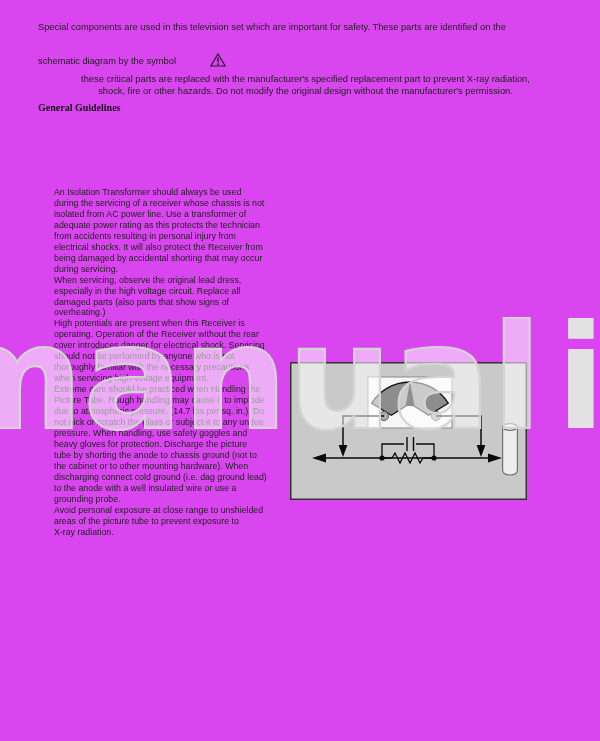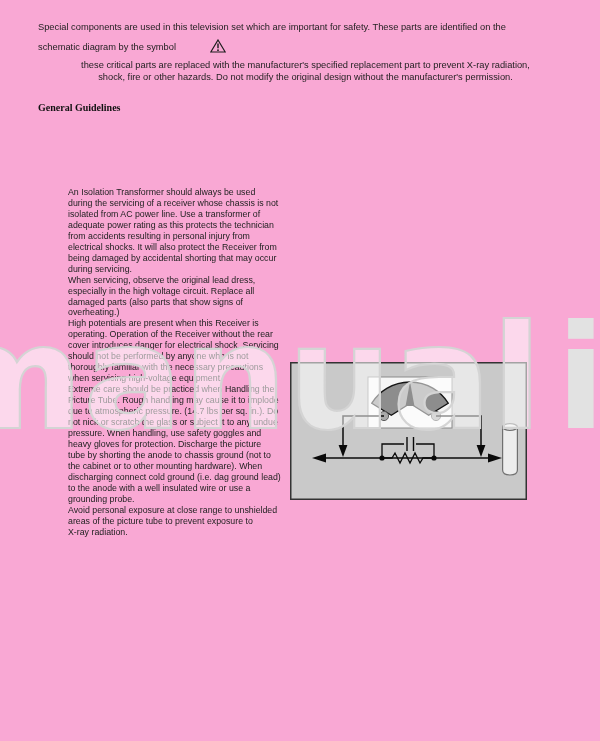--- a/index.html
+++ b/index.html
@@ -1,29 +1,29 @@
 <!DOCTYPE html>
 <html><head>
 <meta charset="utf-8">
 <style>
   html,body{margin:0;padding:0;background:#ffffff;}
   .page{
-    position:relative;width:600px;height:741px;background:#f9a8d4;overflow:hidden;
+    position:relative;width:600px;height:741px;background:#d946ef;overflow:hidden;
     font-family:"Liberation Sans","DejaVu Sans",sans-serif;color:#1f1f1f;
   }
   
   .intro{position:absolute;left:38px;top:21px;width:535px;font-size:9.3px;line-height:12.5px;color:#1e1e1e;}
   .intro-line1{white-space:nowrap;}
-  .intro-symbol-row{display:flex;align-items:center;margin-top:7px;height:14px;}
+  .intro-symbol-row{display:flex;align-items:center;margin-top:21px;height:14px;}
   .warn-icon{margin-left:34px;display:inline-block;}
   .intro-rest{margin-top:4px;white-space:pre-line;text-align:center;}
   
   .heading{position:absolute;left:38px;top:102px;font-size:10px;font-weight:bold;color:#111;font-family:Liberation Serif, serif;}
   
-  .body-col{position:absolute;left:54px;top:187px;width:266px;font-size:8.8px;line-height:10.95px;color:#222;margin-left:14px;}
+  .body-col{position:absolute;left:54px;top:187px;width:266px;font-size:8.8px;line-height:10.95px;color:#222;}
   .body-col .para{white-space:pre-line;}
   
   .diagram{position:absolute;left:290px;top:362px;width:237px;height:138px;}
   
   .watermark{position:absolute;left:0;top:0;width:600px;height:741px;pointer-events:none;z-index:5;}
   .wm-outline{
     font-family:"DejaVu Sans","Liberation Sans",sans-serif;font-weight:bold;font-size:145px;
     fill:rgba(255,255,255,0.55);stroke:#d4d4d4;stroke-width:2.2px;
   }
   .wm-solid{

